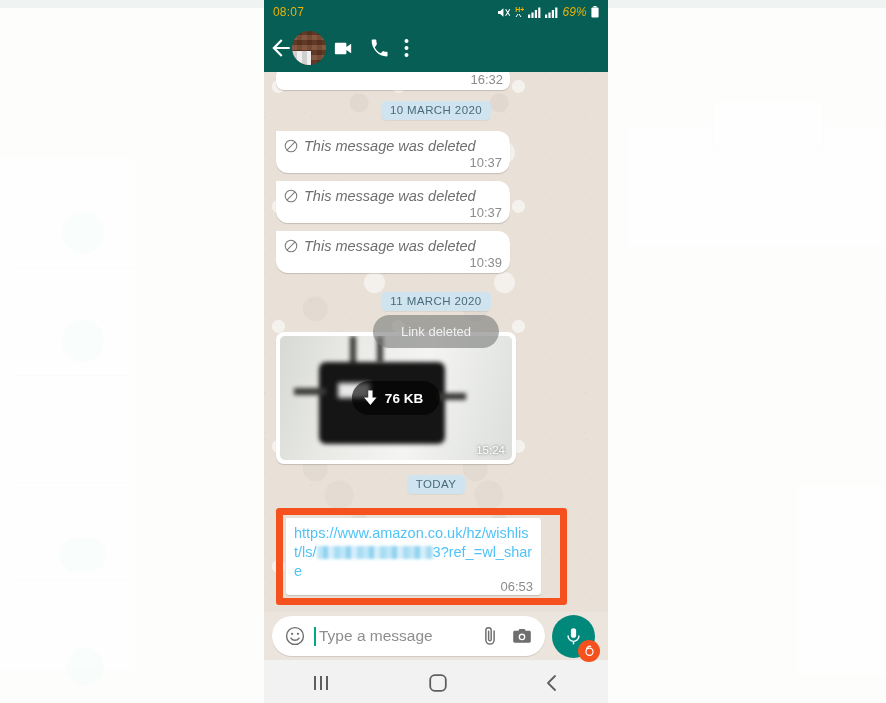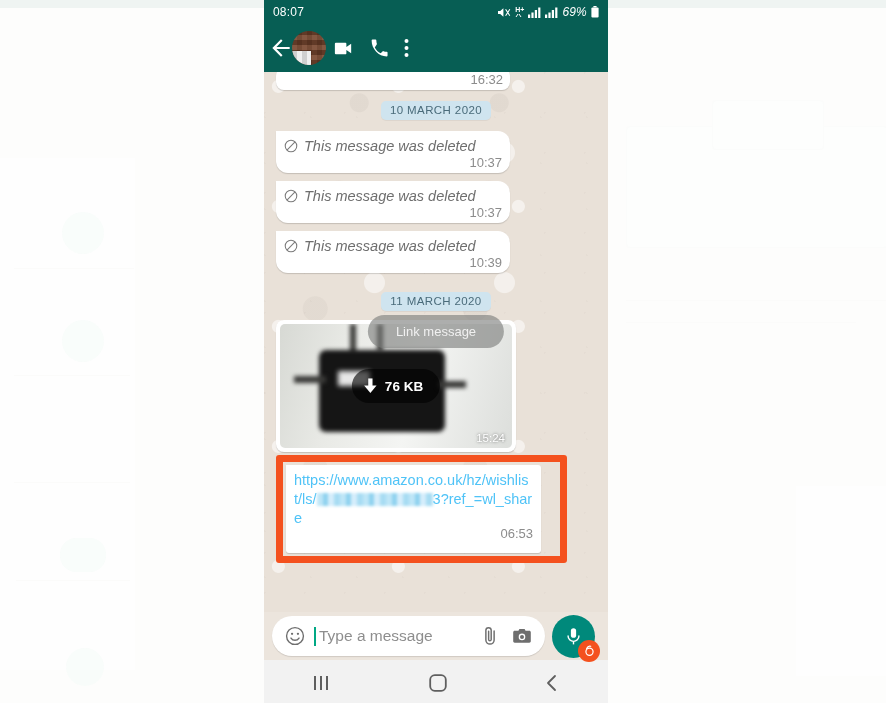--- a/index.html
+++ b/index.html
@@ -62,21 +62,21 @@
     width: 344px;
     height: 703px;
     overflow: hidden;
     background: #ece5dd;
   }
 
   
   #statusbar {
     height: 22px;
     background: #075e54;
-    color: #ffffff;
+    color: #eab308;
     display: flex;
     align-items: center;
     justify-content: space-between;
     padding: 12px 9px;
     box-sizing: border-box;
     font-size: 12px;
   }
   #statusbar .clock { letter-spacing: .2px; }
   .status-right {
     display: flex;
@@ -243,20 +243,21 @@
   }
 
   
   #image-row { margin-top: -2px; }
   #image-bubble {
     width: 240px;
     padding: 4px;
     border-radius: 8px;
     border-top-left-radius: 8px;
     box-sizing: border-box;
+    margin-top: 12px;
   }
   #image-thumb {
     width: 232px;
     height: 124px;
     border-radius: 5px;
     position: relative;
     overflow: hidden;
     background: linear-gradient(105deg,#d7d9d4 0%,#e9eae6 28%,#f4f5f3 58%,#dcdedb 100%);
   }
   #image-thumb .obj {
@@ -330,21 +331,21 @@
     border-radius: 3px;
     padding: 3px;
     background: transparent;
     width: 291px;
     box-sizing: border-box;
   }
   #link-bubble {
     width: 100%;
     border-radius: 3px;
     border-top-left-radius: 0;
-    padding: 6px 8px 12px 8px;
+    padding: 6px 8px 1px 8px;
     box-sizing: border-box;
   }
   .link-text {
     font-size: 14.5px;
     line-height: 19px;
     color: #4fc3f7;
     word-break: break-all;
   }
   .link-blur {
     display: inline-block;
@@ -582,31 +583,34 @@
               <rect x="5.6" y="0.5" width="4.8" height="9" fill="#fff"></rect>
               <path d="M1 8.5h14L8 17z" fill="#fff"></path>
             </svg>
             <span>76 KB</span>
           </div>
           <span id="image-time">15:24</span>
         </div>
       </div>
     </div>
 
+    <div class="row center">
+      <span class="date-chip">TODAY</span>
+    </div>
 
     <div class="row left">
       <div id="highlight-box">
         <div class="bubble" id="link-bubble">
           <div class="link-text"><span>https://www.amazon.co.uk/hz</span><span>/wishlist/ls/</span><span class="link-blur"></span><span>3?ref_</span><span>=wl_share</span></div>
           <span class="meta-time">06:53</span>
         </div>
       </div>
     </div>
 
-    <div id="toast">Link message</div>
+    <div id="toast">Link deleted</div>
   </div>
 
   <div id="inputbar">
     <div id="input-pill">
       <svg id="emoji-icon" width="22" height="22" viewBox="0 0 24 24">
         <circle cx="12" cy="12" r="9.2" fill="none" stroke="#6e6e6e" stroke-width="1.5"></circle>
         <circle cx="8.8" cy="9.6" r="1.25" fill="#6e6e6e"></circle>
         <circle cx="15.2" cy="9.6" r="1.25" fill="#6e6e6e"></circle>
         <path d="M7.6 14.2c1.1 1.7 2.7 2.5 4.4 2.5s3.3-.8 4.4-2.5" fill="none" stroke="#6e6e6e" stroke-width="1.5" stroke-linecap="round"></path>
       </svg>

